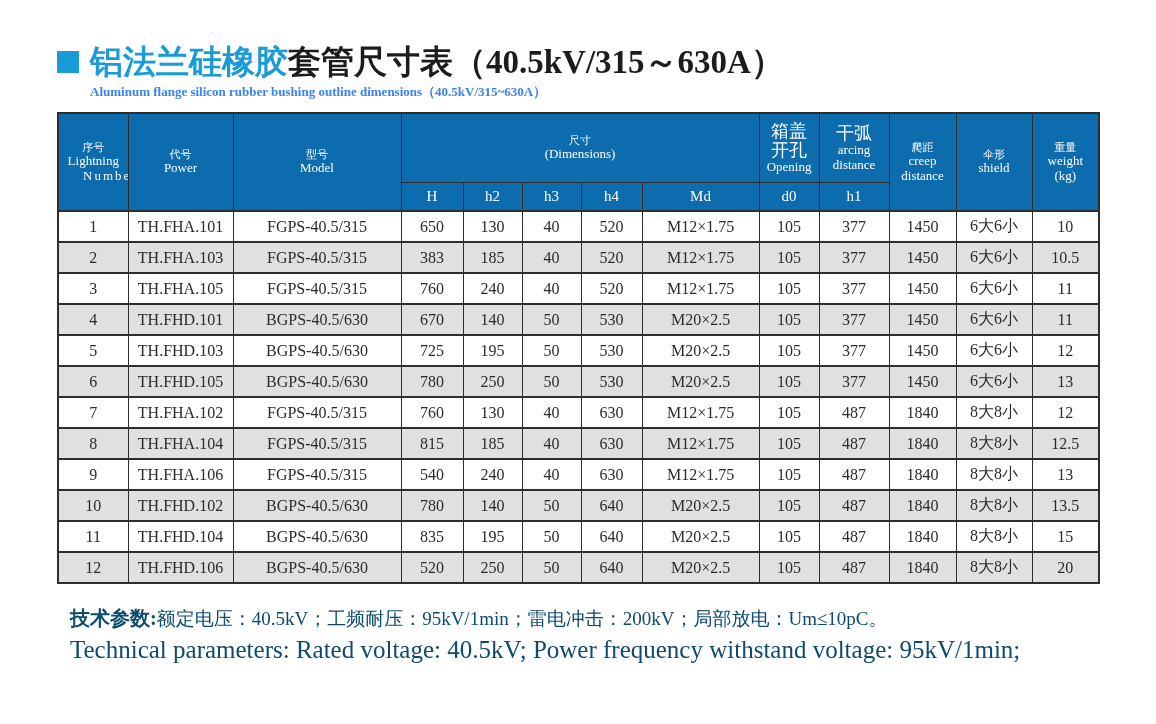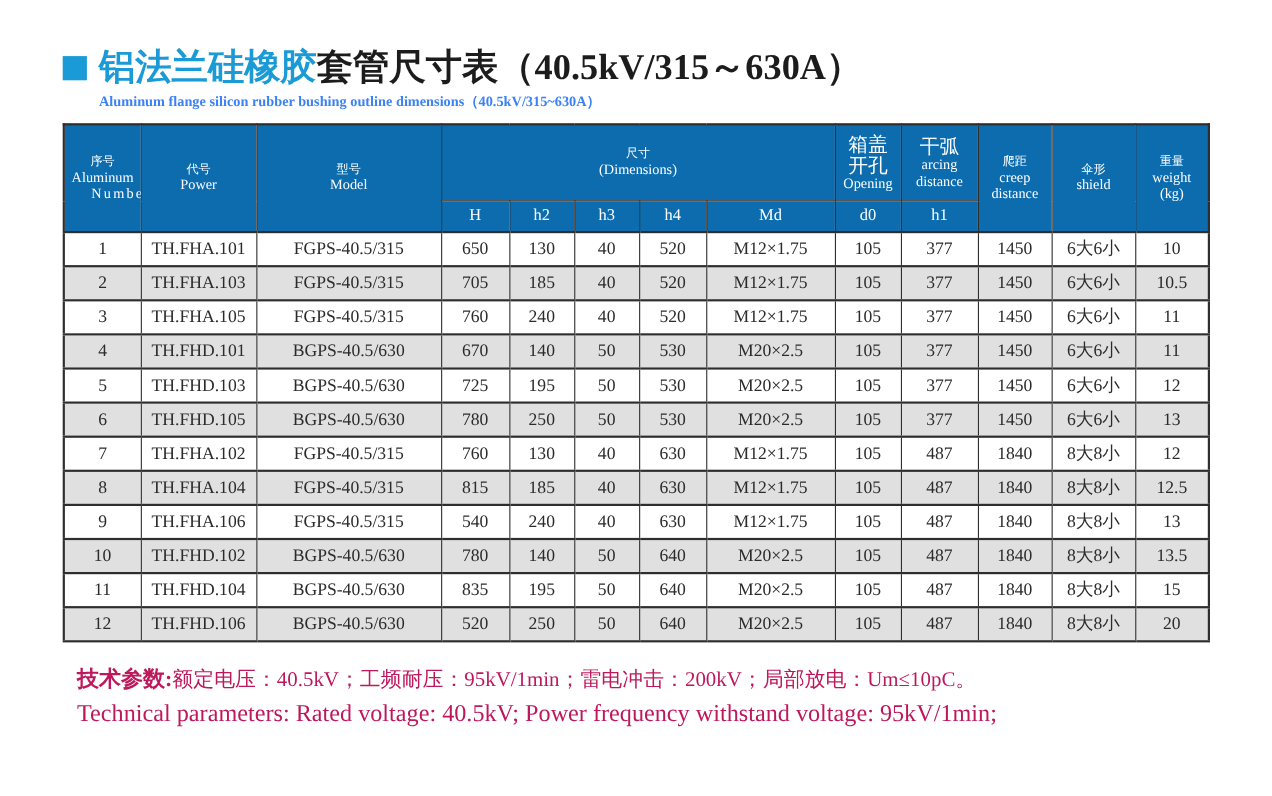--- a/index.html
+++ b/index.html
@@ -32,24 +32,24 @@
   .zh-tight { font-size:18px; line-height:1.05; }
   .en { font-size:13px; line-height:1.15; }
   .ls { letter-spacing:2px;margin-left:24px; }
   .spec-table tbody td {
     height:29px; font-size:16px; color:#2b2b2b; background:#ffffff;
     border-top-width:2px; border-bottom-width:2px;
   }
   .spec-table tbody tr.alt td { background:#e0e0e0; }
 
   
-  .tech { margin:20px 0 0 13px; color:#be185d; }
+  .tech { margin:20px 0 0 13px; color:#0c4a6e; }
   .tech-line1 { font-size:19px; line-height:1.4; }
   .tech-bold { font-weight:bold; font-size:20px; }
-  .tech-line { font-size:22px; line-height:1.38; }
+  .tech-line { font-size:25px; line-height:1.38; }
 </style>
 </head>
 <body>
 
 <div class="page">
 
   <div class="title-line">
     <span class="bullet"></span>
     <span class="title-text"><span class="title-blue">铝法兰硅橡胶</span><span>套管尺寸表（40.5kV/315～630A）</span></span>
   </div>
@@ -68,21 +68,21 @@
         <col style="width:60px">
       <col style="width:70px">
         <col style="width:67px">
         <col style="width:76px">
       <col style="width:67px">
     </colgroup>
     <thead>
       <tr class="hrow1">
         <th rowspan="2">
           <div class="zh">序号</div>
-          <div class="en">Aluminum</div>
+          <div class="en">Lightning</div>
           <div class="en ls">Number</div>
         </th>
         <th rowspan="2">
           <div class="zh">代号</div>
           <div class="en">Power</div>
         </th>
         <th rowspan="2">
           <div class="zh">型号</div>
           <div class="en">Model</div>
         </th>
@@ -138,21 +138,21 @@
           <td>105</td>
           <td>377</td>
           <td>1450</td>
           <td>6大6小</td>
           <td>10</td>
         </tr>
         <tr class="alt">
           <td>2</td>
           <td>TH.FHA.103</td>
           <td>FGPS-40.5/315</td>
-          <td>705</td>
+          <td>383</td>
           <td>185</td>
           <td>40</td>
           <td>520</td>
           <td>M12×1.75</td>
           <td>105</td>
           <td>377</td>
           <td>1450</td>
           <td>6大6小</td>
           <td>10.5</td>
         </tr>

